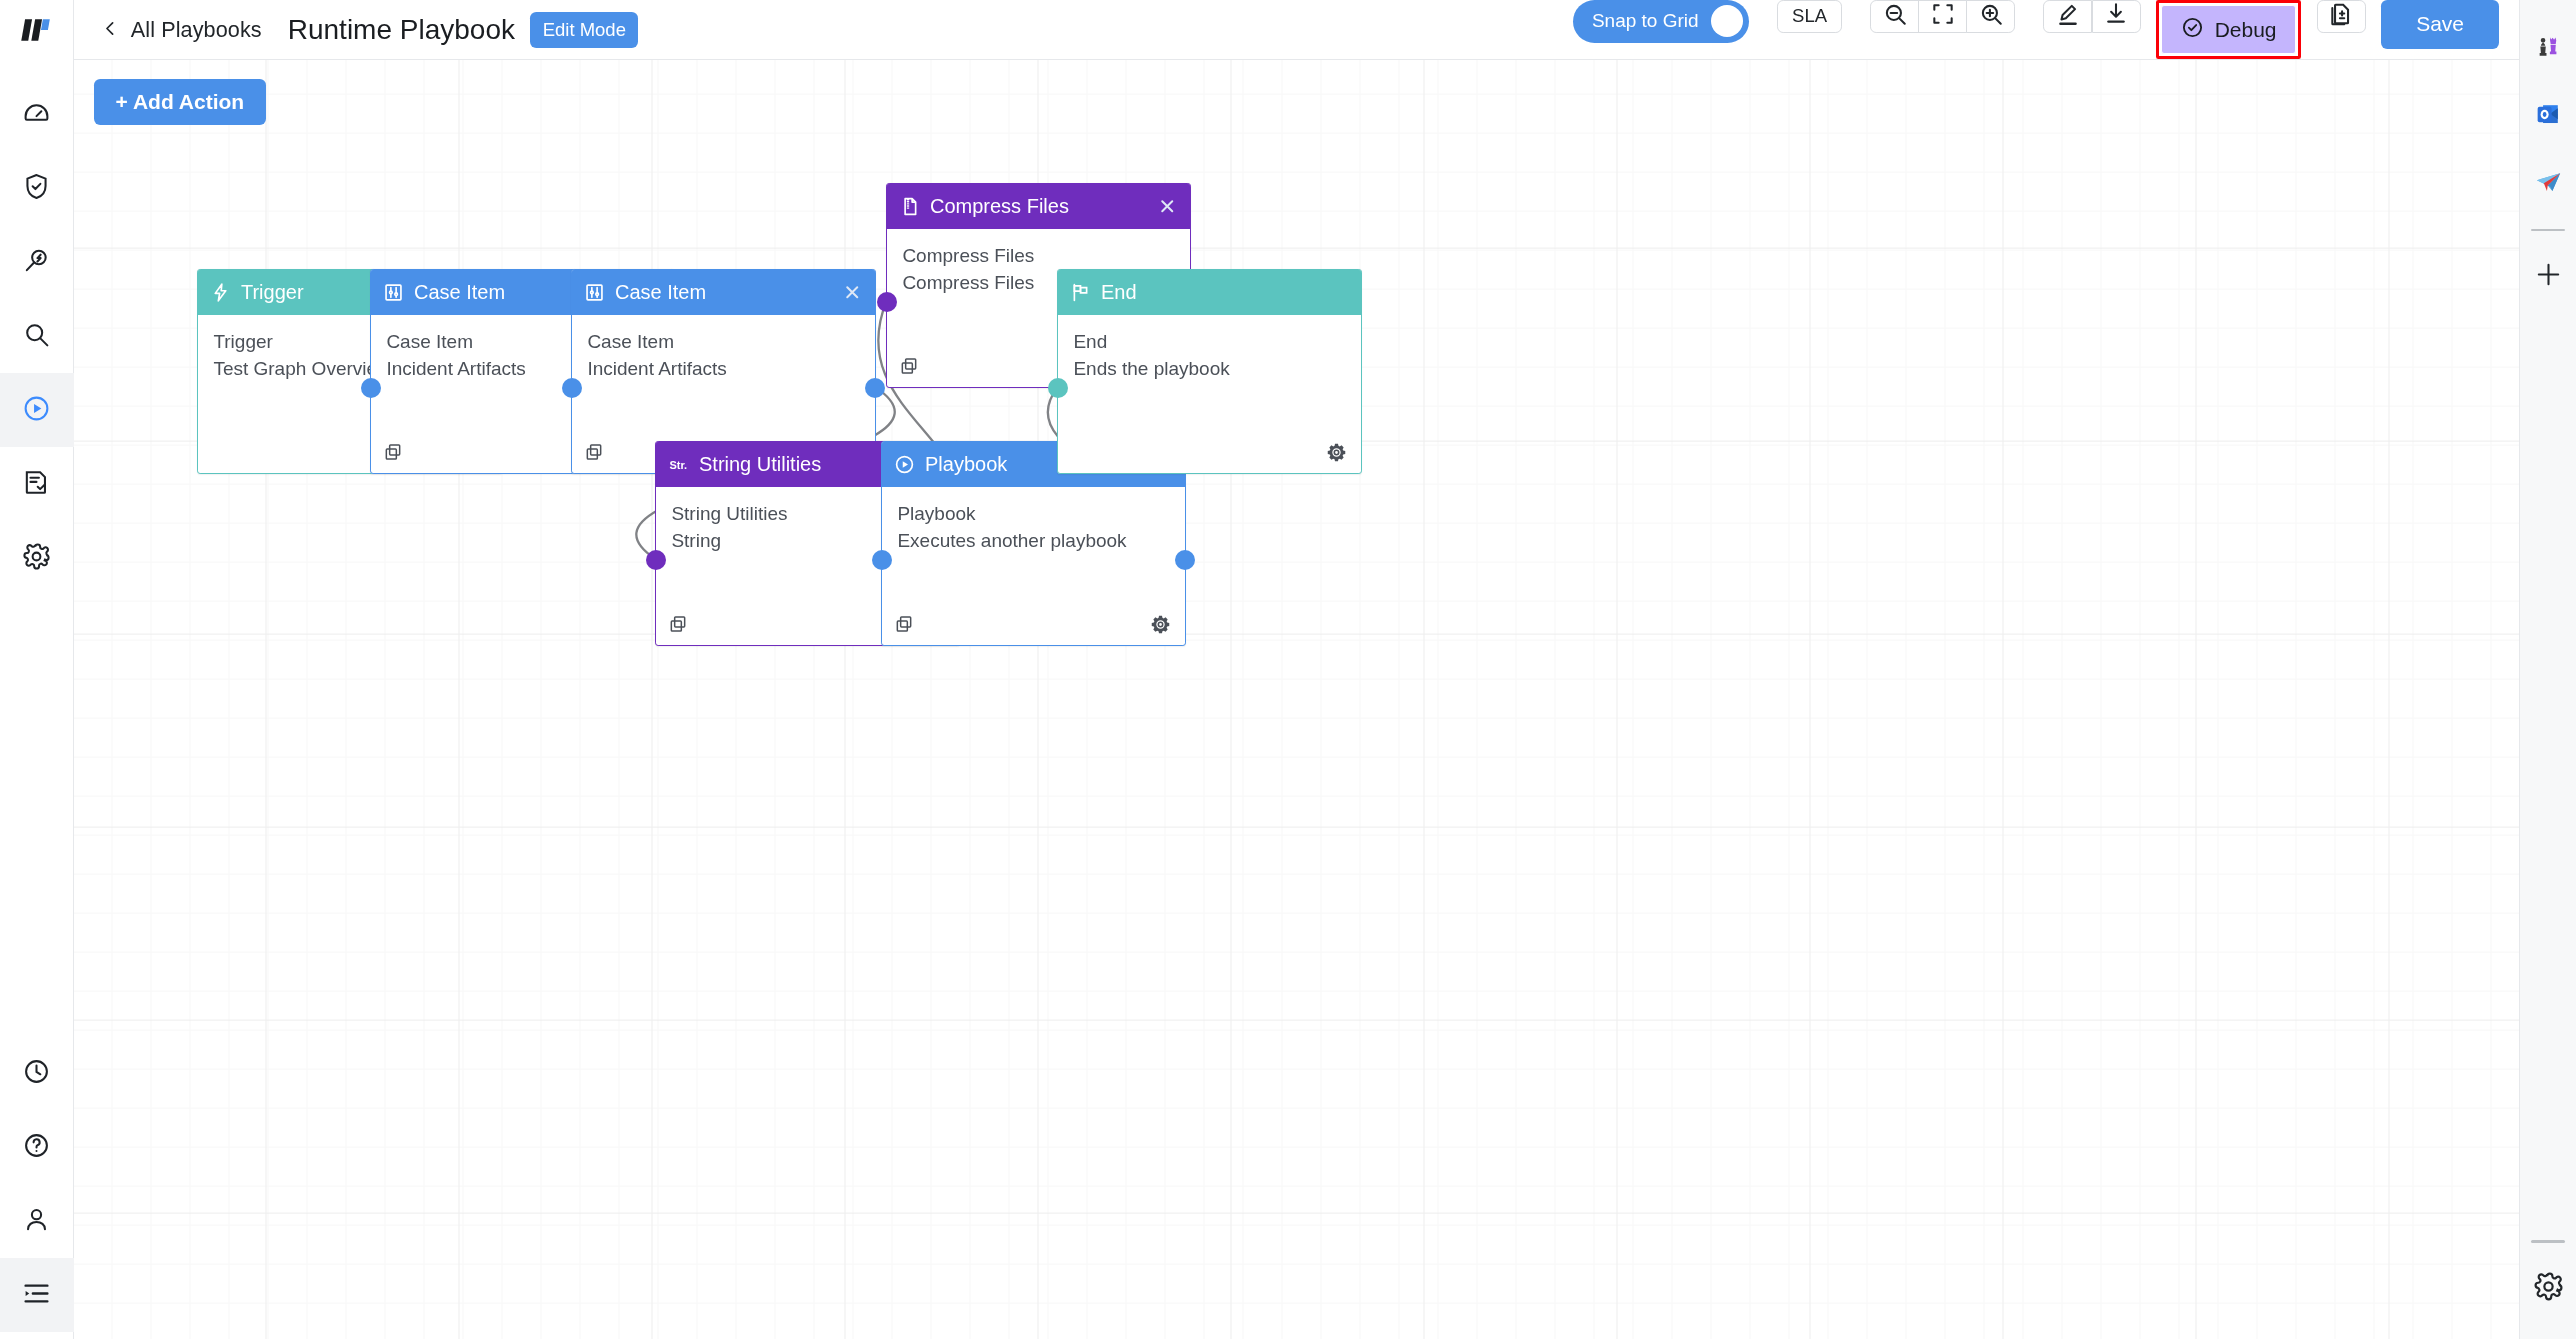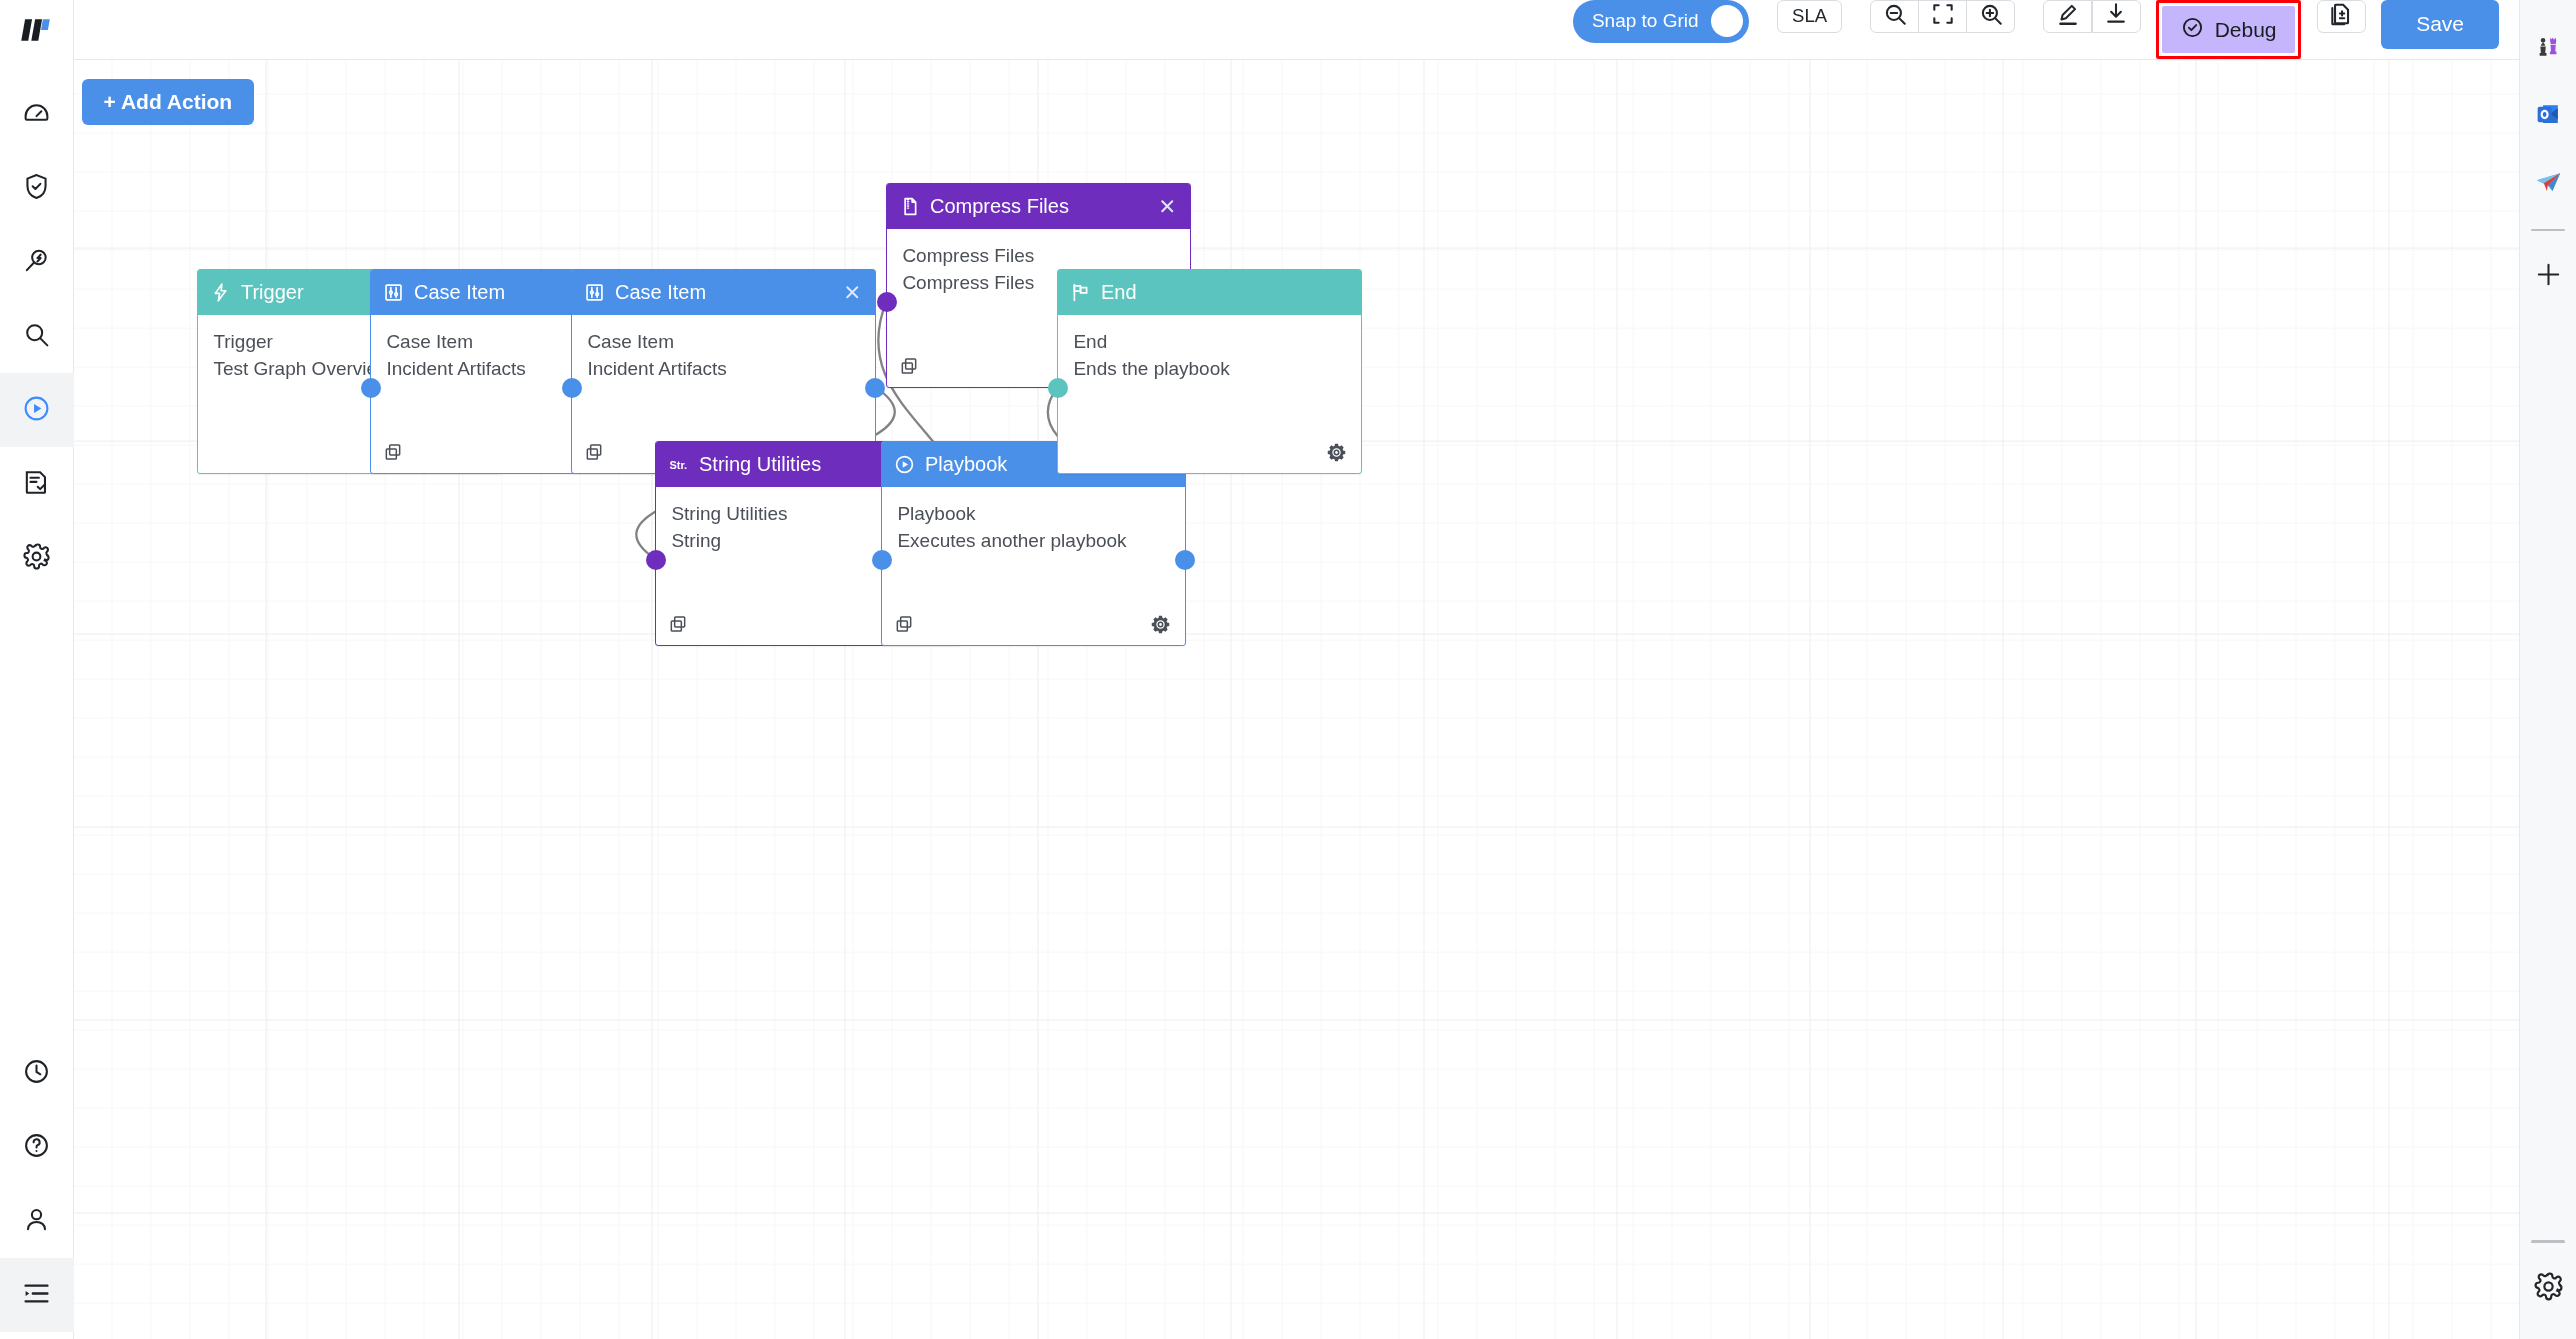--- a/index.html
+++ b/index.html
@@ -107,21 +107,21 @@
     background-image:
       linear-gradient(to right, #ededed 0.8px, transparent 0.8px),
       linear-gradient(to bottom, #ededed 0.8px, transparent 0.8px),
       linear-gradient(to right, #f7f7f7 0.8px, transparent 0.8px),
       linear-gradient(to bottom, #f7f7f7 0.8px, transparent 0.8px);
     background-size: 193px 193px, 193px 193px, 39px 39px, 39px 39px;
     background-position: -1.5px -5.4px, -1.5px -5.4px, -1.5px -5.4px, -1.5px -5.4px;
     overflow: hidden;
   }
   #add-action {
-    position: absolute; left: 8px; top: 19px;
+    position: absolute; left: 20px; top: 19px;
     background:#4a90e8; color:#fff; font-size:21px; font-weight:600;
     padding: 10.8px 21.6px; border-radius: 6.2px; cursor:pointer; z-index: 12;
   }
   #edge-layer { position:absolute; left:0; top:0; width:100%; height:100%; z-index: 3; }
 
   
   .node {
     position: absolute; width: 305px; background:#fff; border-radius: 3.1px;
     border: 1.5px solid transparent; z-index: 8;
     box-shadow: 0 0.8px 1.5px rgba(0,0,0,.06);
@@ -259,20 +259,32 @@
           <svg viewBox="0 0 24 24" style="stroke:#1f2328">
               <path d="M3 5.5h18M9 12h12M3 18.5h18" stroke-linecap="round" stroke-width="2"></path>
               <path d="M3 10l3 2-3 2z" fill="#1f2328" stroke="none"></path>
             </svg>
         </span>
       </div>
     </div>
   </div>
 
   <div id="header">
+    <div class="hdr-left">
+      <div class="back-chevron">
+        <span>
+          <svg viewBox="0 0 24 24">
+              <path d="M15 4 7 12l8 8" stroke-linecap="round" stroke-linejoin="round"></path>
+            </svg>
+        </span>
+      </div>
+      <div class="all-playbooks">All Playbooks</div>
+      <div class="pb-title">Runtime Playbook</div>
+      <div class="edit-mode-badge">Edit Mode</div>
+    </div>
 
     <div class="hdr-right">
       <div class="snap-toggle">
         <span>Snap to Grid</span>
         <span class="snap-knob"></span>
       </div>
 
       <div class="tb-btn sla-btn">SLA</div>
 
       <div class="tb-group">

